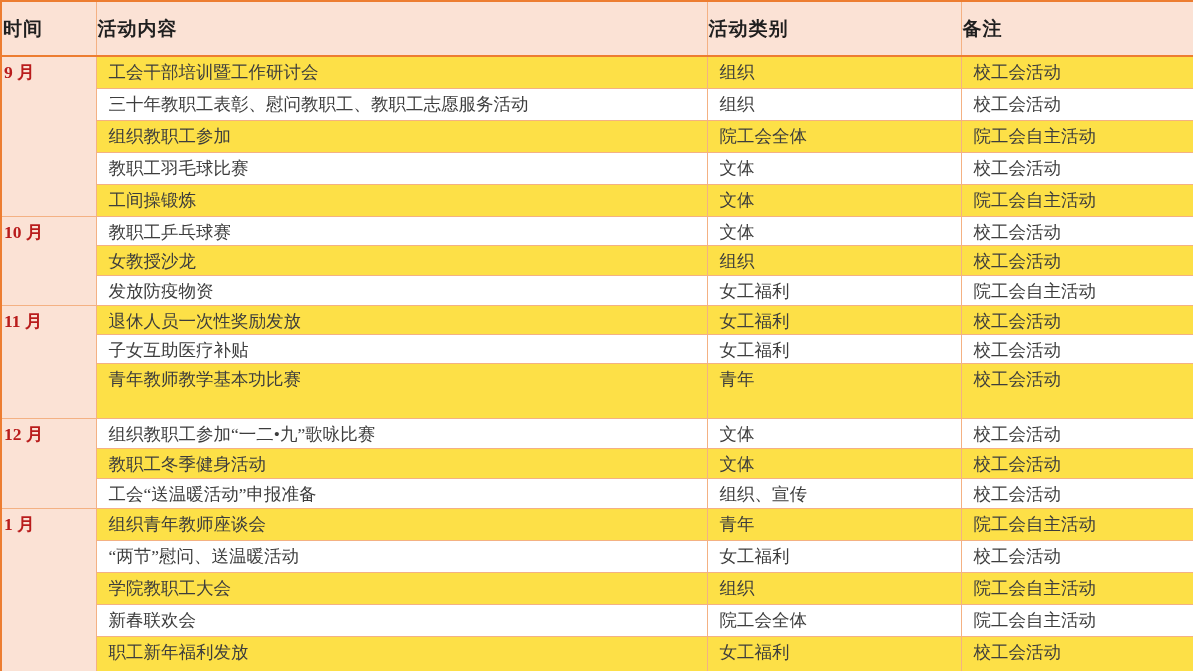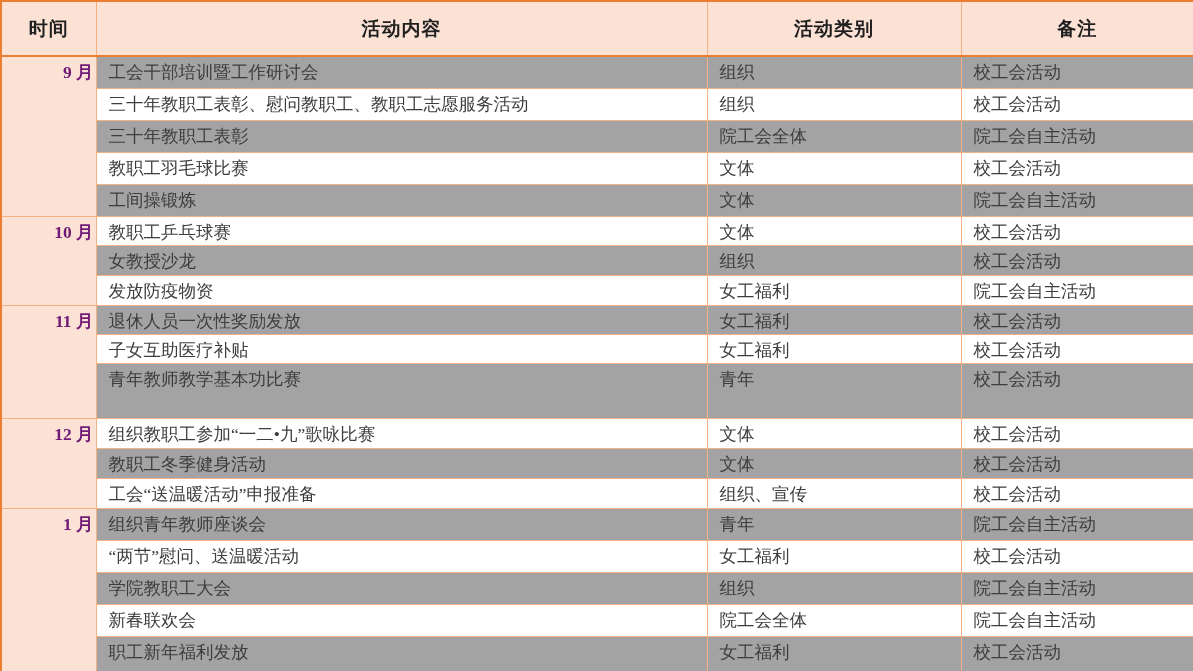--- a/index.html
+++ b/index.html
@@ -32,40 +32,40 @@
     overflow: hidden;
     white-space: nowrap;
   }
   thead th {
     height: 55px;
     background: #FBE2D5;
     border-bottom: 2px solid #ED7D31;
     font-size: 19px;
     font-weight: bold;
     color: #1f1f1f;
-    text-align: center;
+    text-align: left;
     vertical-align: middle;
     letter-spacing: 1px;
   }
   td {
     font-size: 17.5px;
     color: #3d3d3d;
     vertical-align: top;
     padding: 2px 10px 0 12px;
     line-height: 26px;
   }
   td.month {
     background: #FBE2D5;
     font-weight: bold;
     font-size: 17.5px;
-    color: #701a75;
-    text-align: right;
+    color: #b91c1c;
+    text-align: left;
     padding: 2px 2px 0 2px;
   }
-  tr.band-odd  td.data { background: #a3a3a3; }
+  tr.band-odd  td.data { background: #fde047; }
   tr.band-even td.data { background: #FFFFFF; }
 </style>
 </head>
 <body>
 
 <div class="page">
   <table class="schedule">
     <colgroup>
       <col class="c-time">
         <col class="c-act">
@@ -86,21 +86,21 @@
           <td class="data">工会干部培训暨工作研讨会</td>
           <td class="data">组织</td>
           <td class="data">校工会活动</td>
         </tr>
         <tr class="band-even" style="height: 32px;">
           <td class="data">三十年教职工表彰、慰问教职工、教职工志愿服务活动</td>
           <td class="data">组织</td>
           <td class="data">校工会活动</td>
         </tr>
         <tr class="band-odd" style="height: 32px;">
-          <td class="data">三十年教职工表彰</td>
+          <td class="data">组织教职工参加</td>
           <td class="data">院工会全体</td>
           <td class="data">院工会自主活动</td>
         </tr>
         <tr class="band-even" style="height: 32px;">
           <td class="data">教职工羽毛球比赛</td>
           <td class="data">文体</td>
           <td class="data">校工会活动</td>
         </tr>
         <tr class="band-odd" style="height: 32px;">
           <td class="data">工间操锻炼</td>

